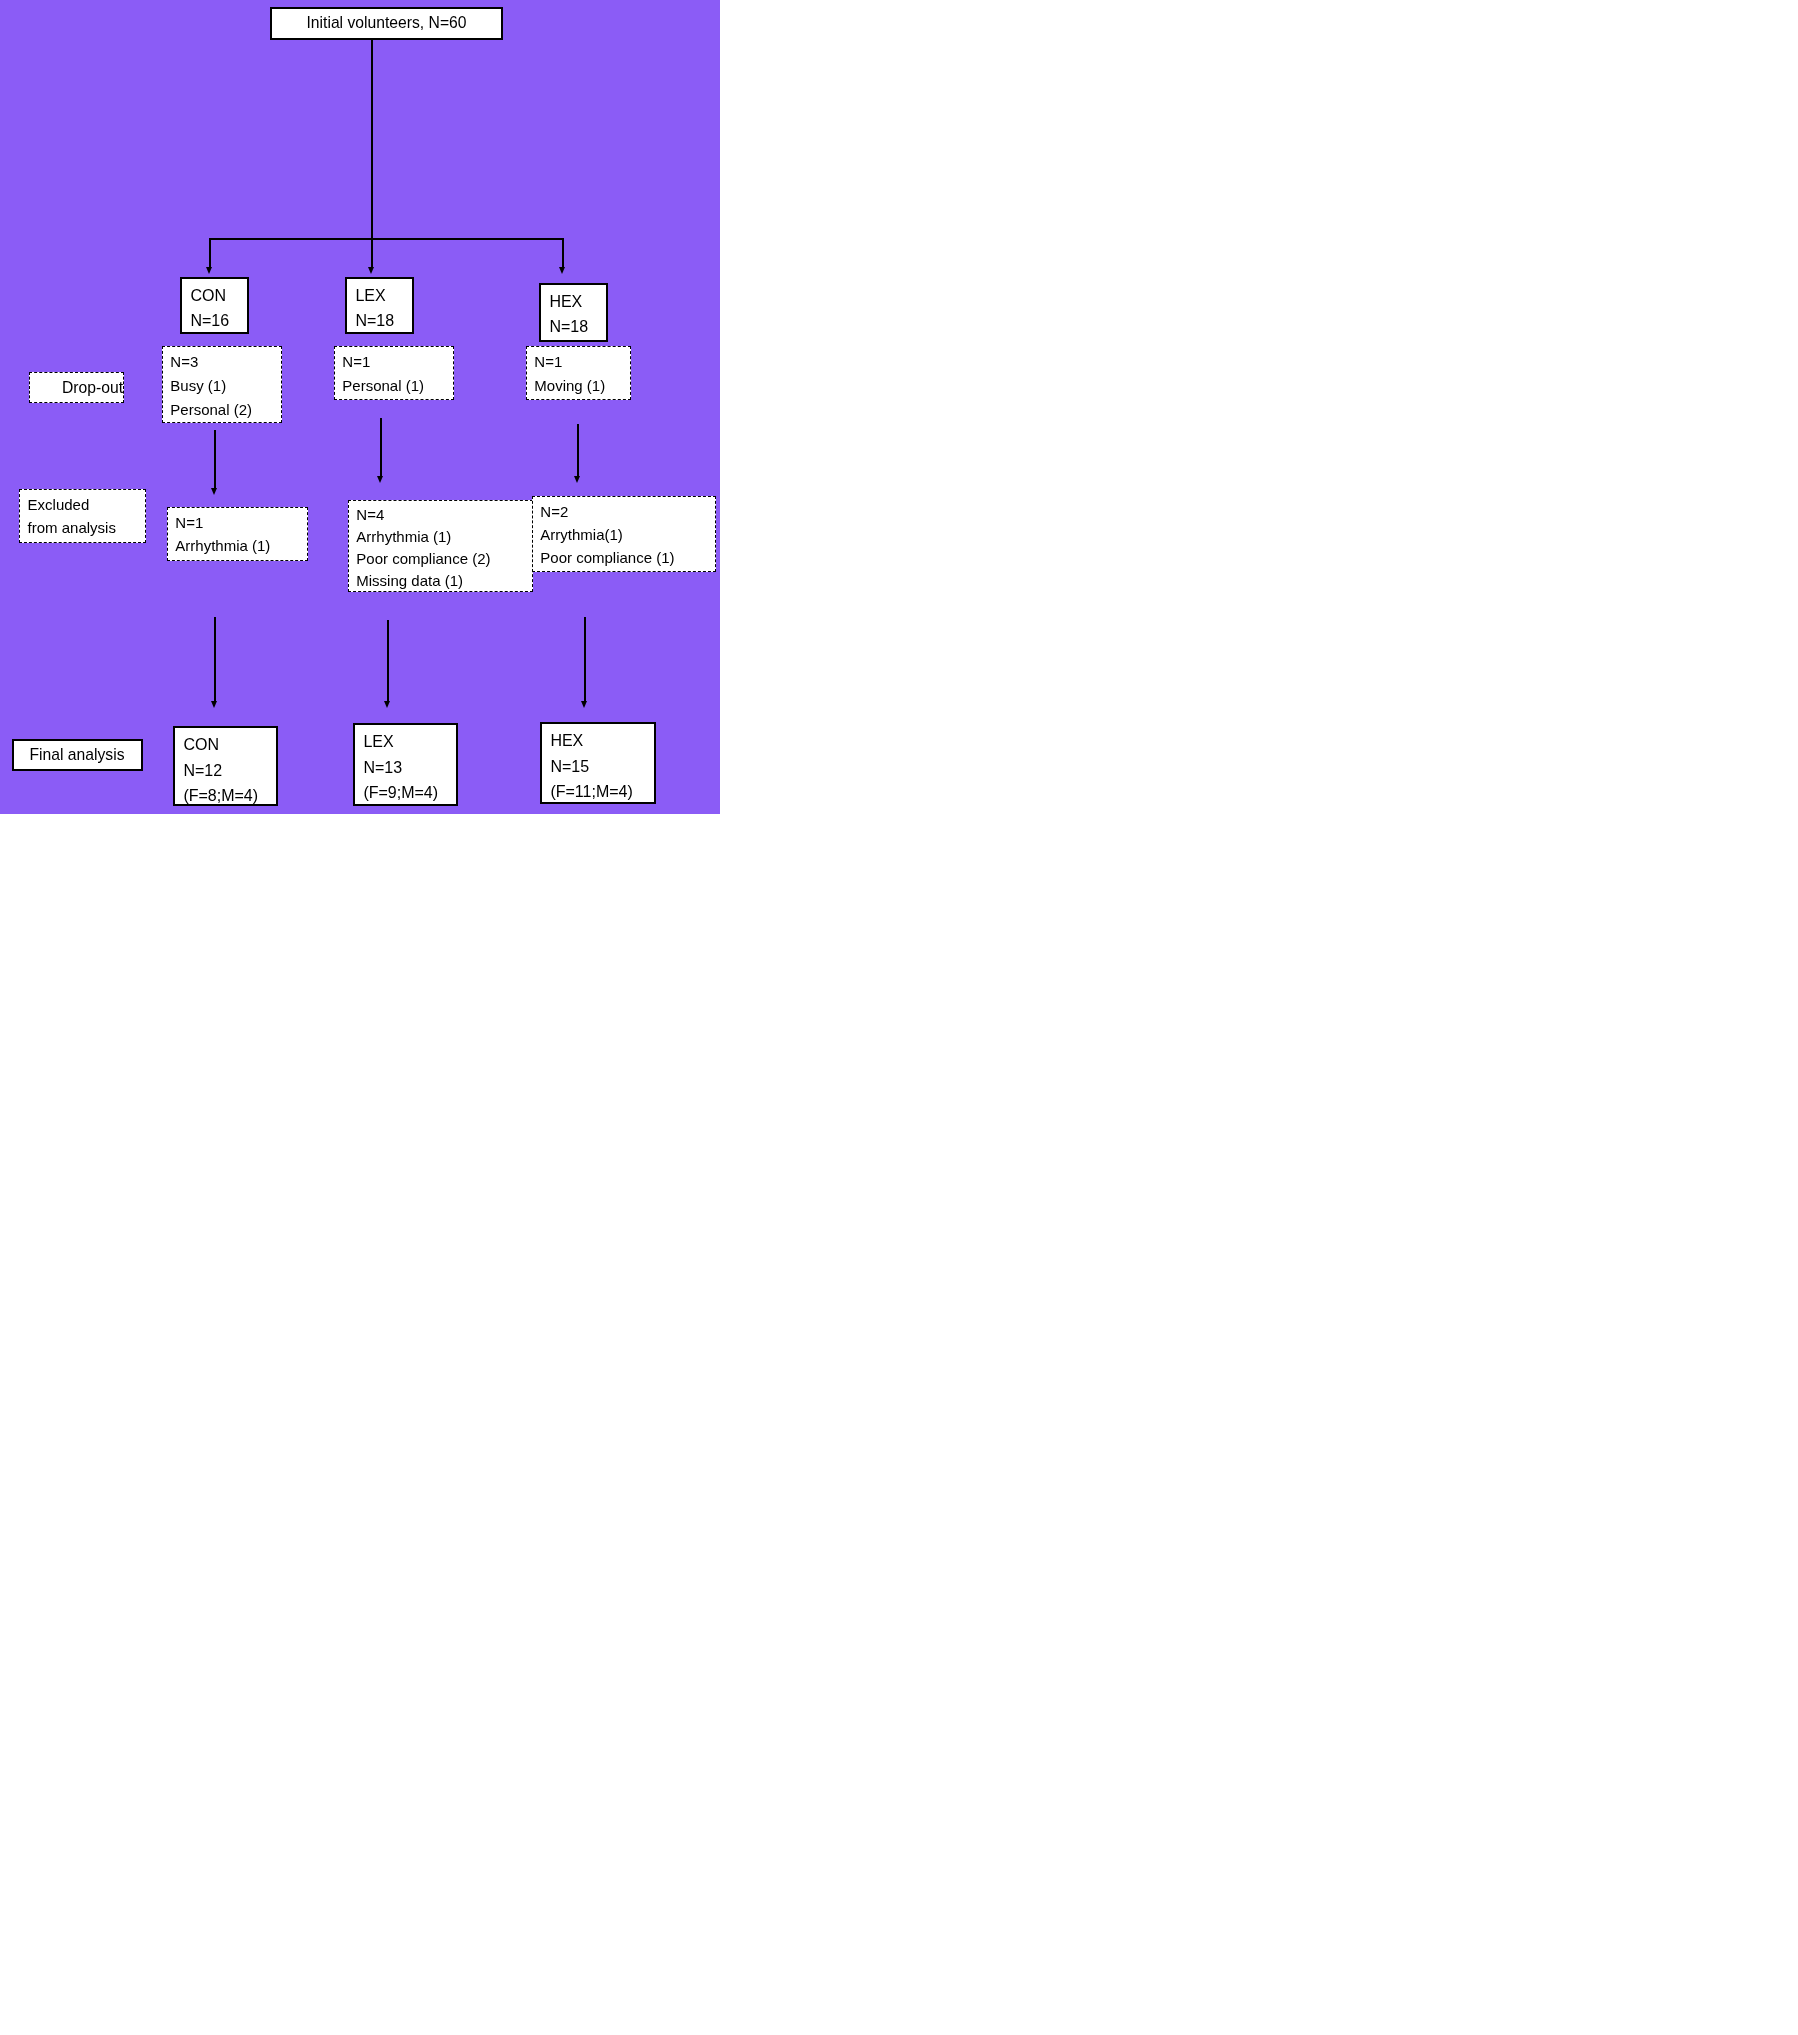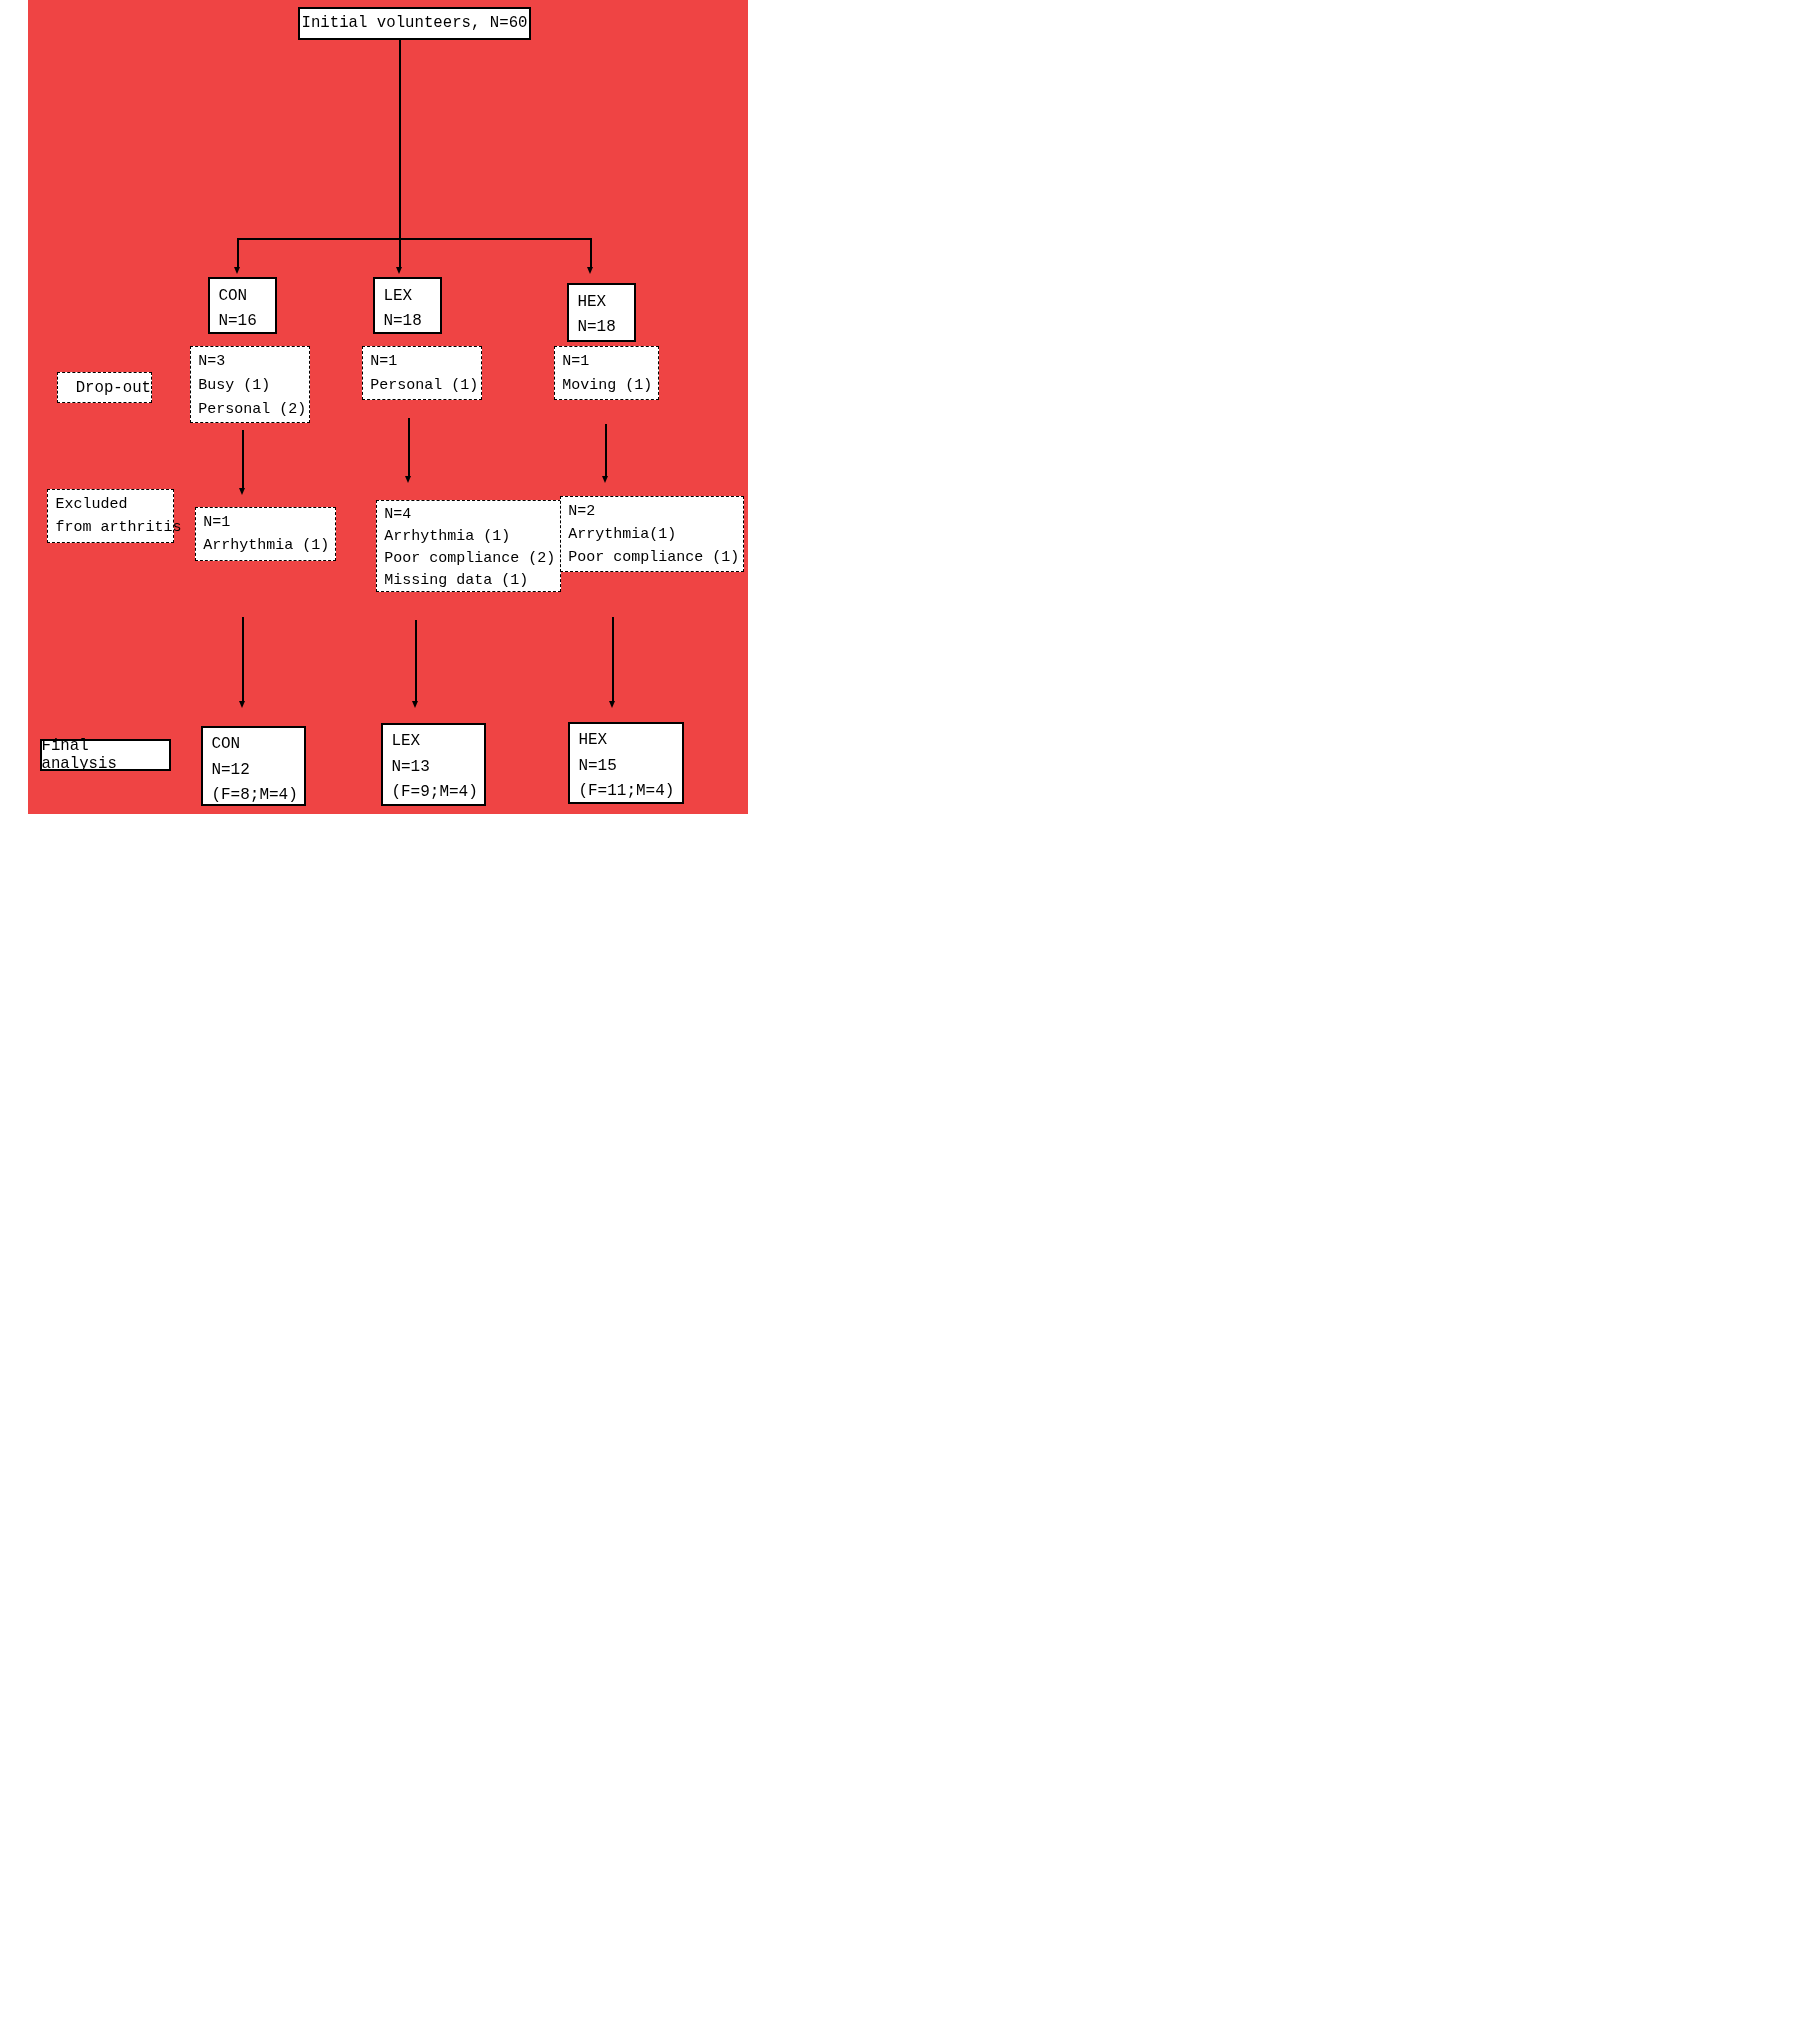--- a/index.html
+++ b/index.html
@@ -1,22 +1,21 @@
 <!DOCTYPE html>
 <html style="font-size:8.4px"><head>
 <meta charset="utf-8">
 <style>
   html,body{margin:0;padding:0;background:#fff;}
   #canvas{
     position:relative;
     width:720px;height:814px;
-    background:#ef4444;
-    font-family:Liberation Mono, monospace;
+    background:#8b5cf6;
+    font-family:Liberation Sans, sans-serif;
     color:#000;
-    margin-left:28px;
   }
   .box{position:absolute;background:#fff;box-sizing:border-box;}
   .solid{border:2.1px solid #000;}
   .dashed{border:1.6px dashed #000;}
   .center{display:flex;align-items:center;justify-content:center;}
   .t30{font-size:15.7px;}
   .vline{position:absolute;width:1.6px;background:#000;}
   .hline{position:absolute;height:2.1px;background:#000;}
   .arrowhead{
     position:absolute;width:0;height:0;
@@ -91,21 +90,21 @@
 
   <div class="vline" style="left:214px;top:430px;height:58px;"></div>
   <div class="arrowhead" style="left:211px;top:488px;"></div>
   <div class="vline" style="left:380px;top:418px;height:58px;"></div>
   <div class="arrowhead" style="left:377px;top:476px;"></div>
   <div class="vline" style="left:577px;top:424px;height:52px;"></div>
   <div class="arrowhead" style="left:574px;top:476px;"></div>
 
   <div class="box dashed lines exbox" style="left:19.3px;top:489px;width:127px;height:54px;">
     <div class="line">Excluded</div>
-    <div class="line">from arthritis</div>
+    <div class="line">from analysis</div>
   </div>
 
   <div class="box dashed lines exbox" style="left:167px;top:507px;width:141px;height:54px;">
     <div class="line">N=1</div>
     <div class="line">Arrhythmia (1)</div>
   </div>
   <div class="box dashed lines exbox4" style="left:348px;top:500px;width:185px;height:92px;">
     <div class="line">N=4</div>
     <div class="line">Arrhythmia (1)</div>
     <div class="line">Poor compliance (2)</div>

